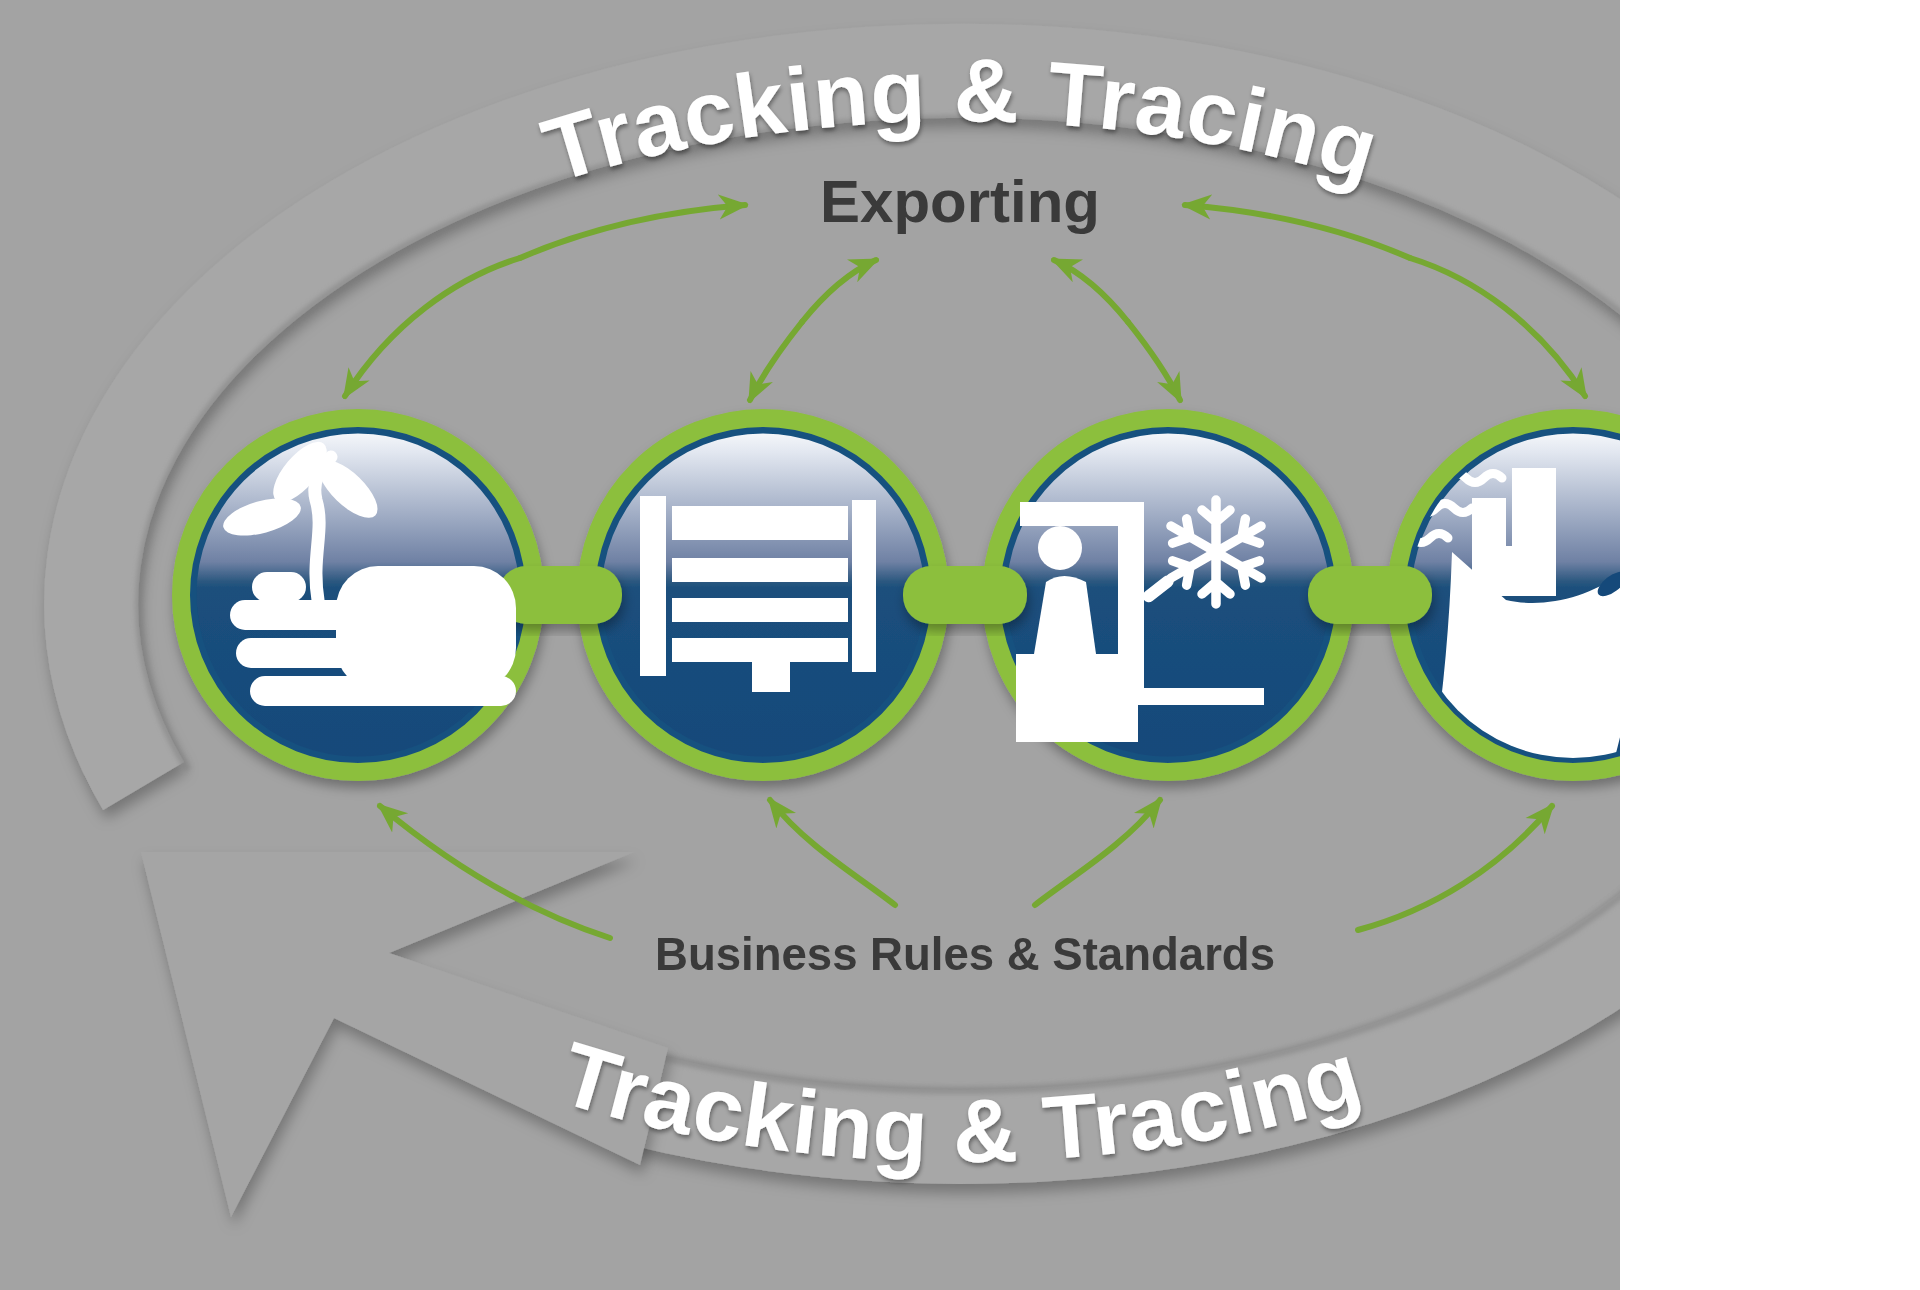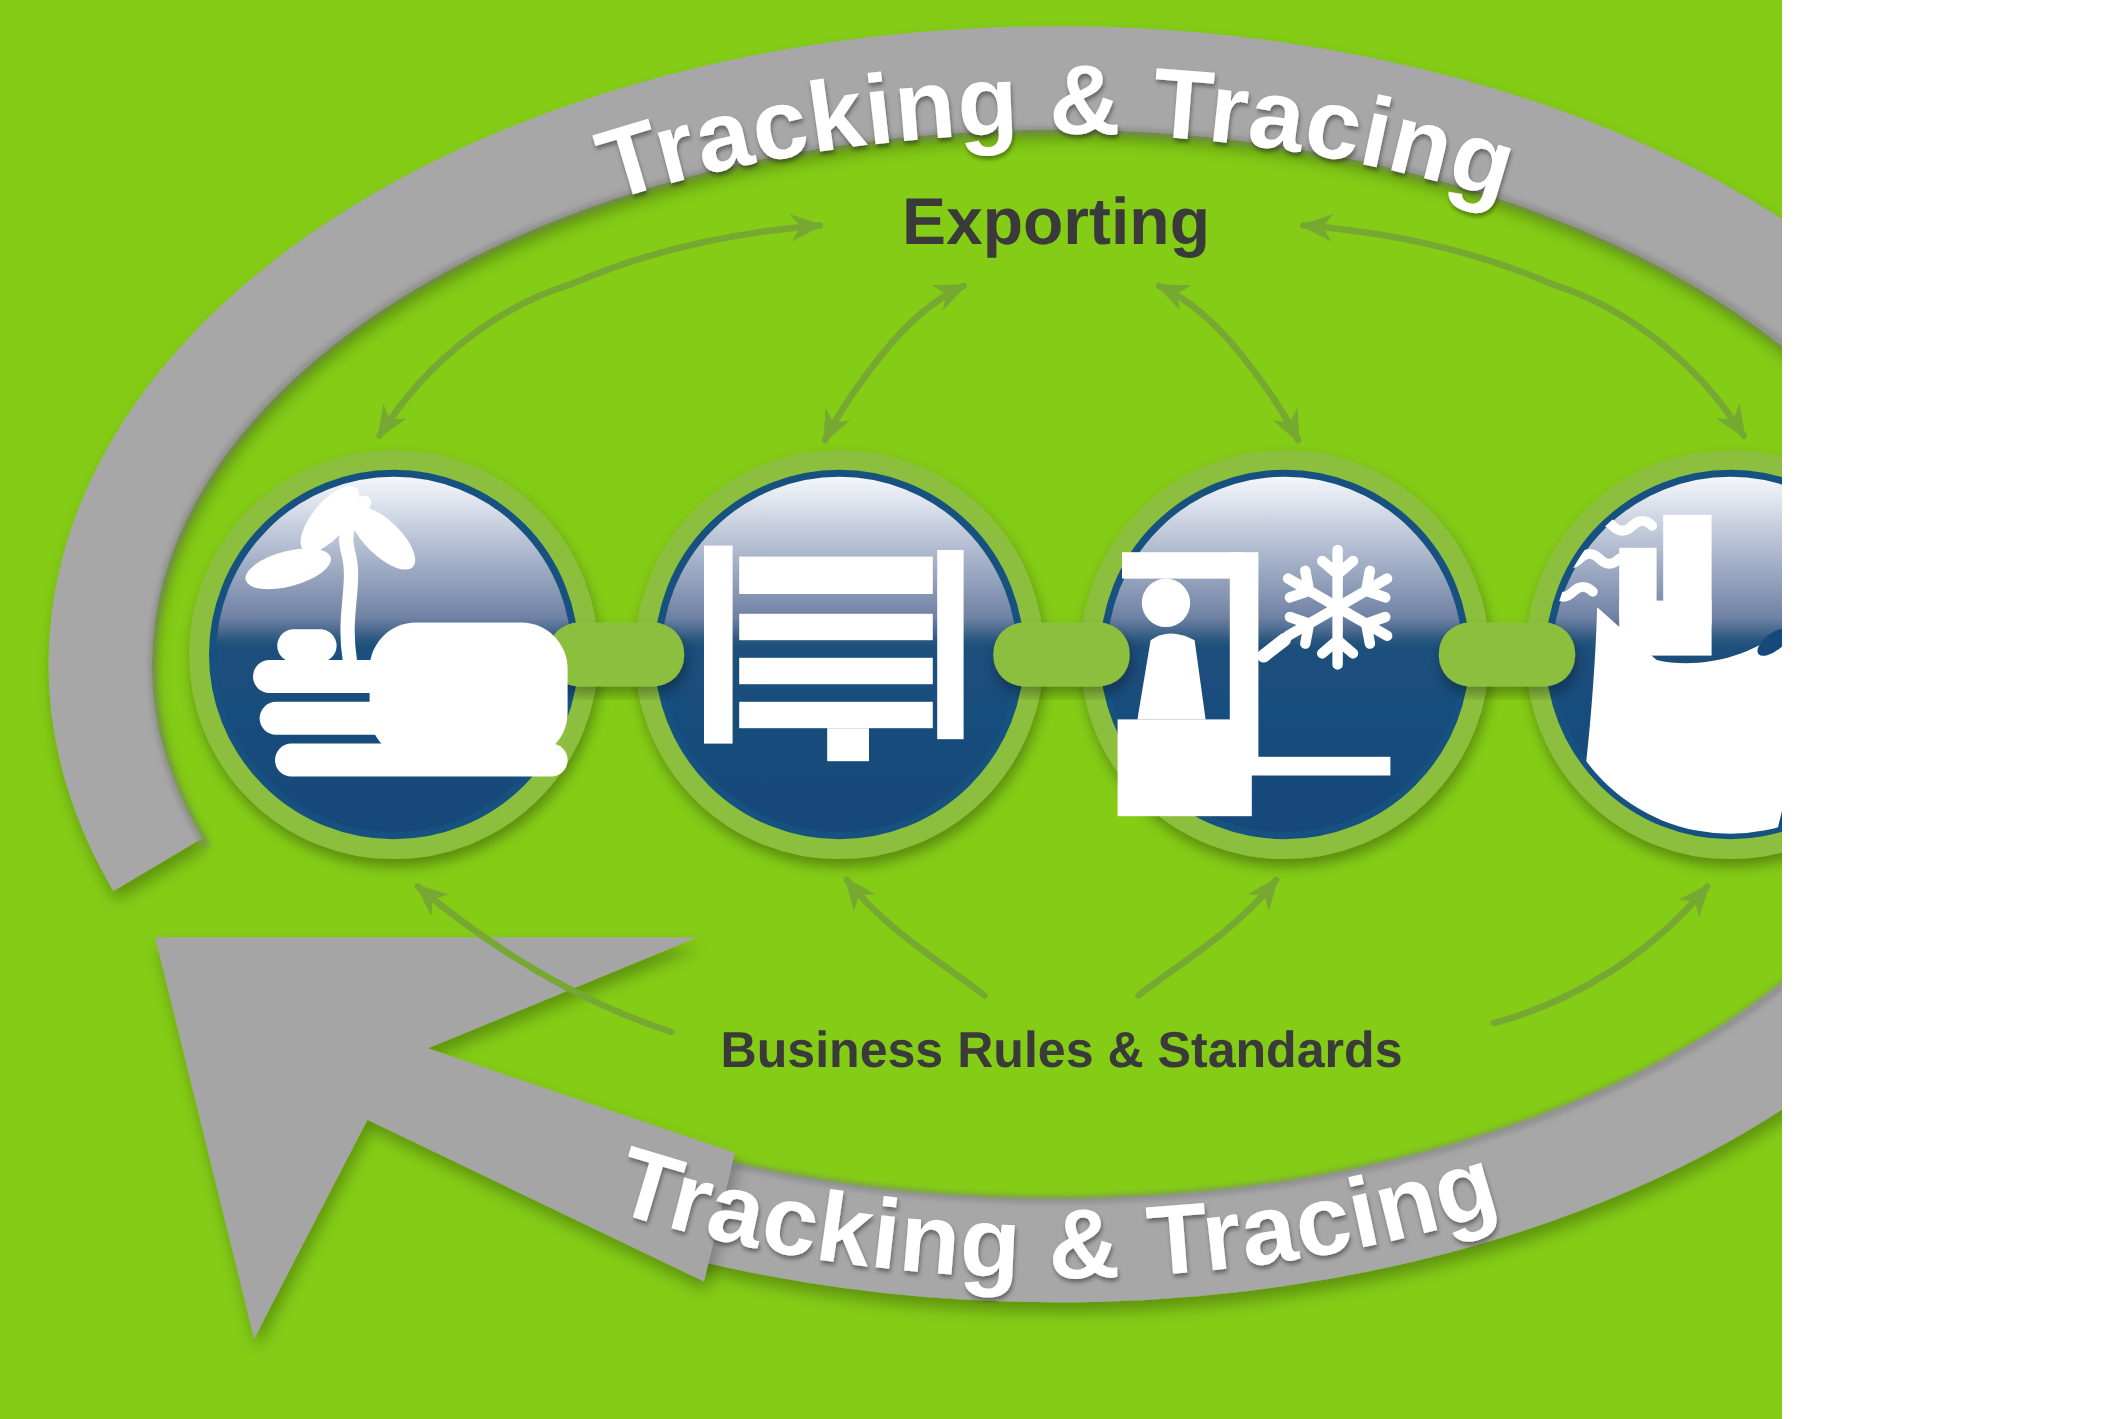--- a/index.html
+++ b/index.html
@@ -1,16 +1,16 @@
 <!DOCTYPE html>
 <html><head>
 <meta charset="utf-8">
 <style>
   html,body{margin:0;padding:0;background:#ffffff;}
-  .stage{width:1620px;height:1290px;position:relative;background:#84cc16;overflow:hidden;
+  .stage{width:1620px;height:1290px;position:relative;background:#a3a3a3;overflow:hidden;
          font-family:"Liberation Sans", sans-serif;}
   svg{display:block;}
   .band-text{font-family:"Liberation Sans", sans-serif;font-weight:700;fill:#ffffff;}
   .dark-text{font-family:"Liberation Sans", sans-serif;font-weight:700;fill:#3a3a3a;}
 </style>
 </head>
 <body>
 
 <div class="stage">
 <svg width="1920" height="1290" viewBox="0 0 1920 1290" xmlns="http://www.w3.org/2000/svg">

